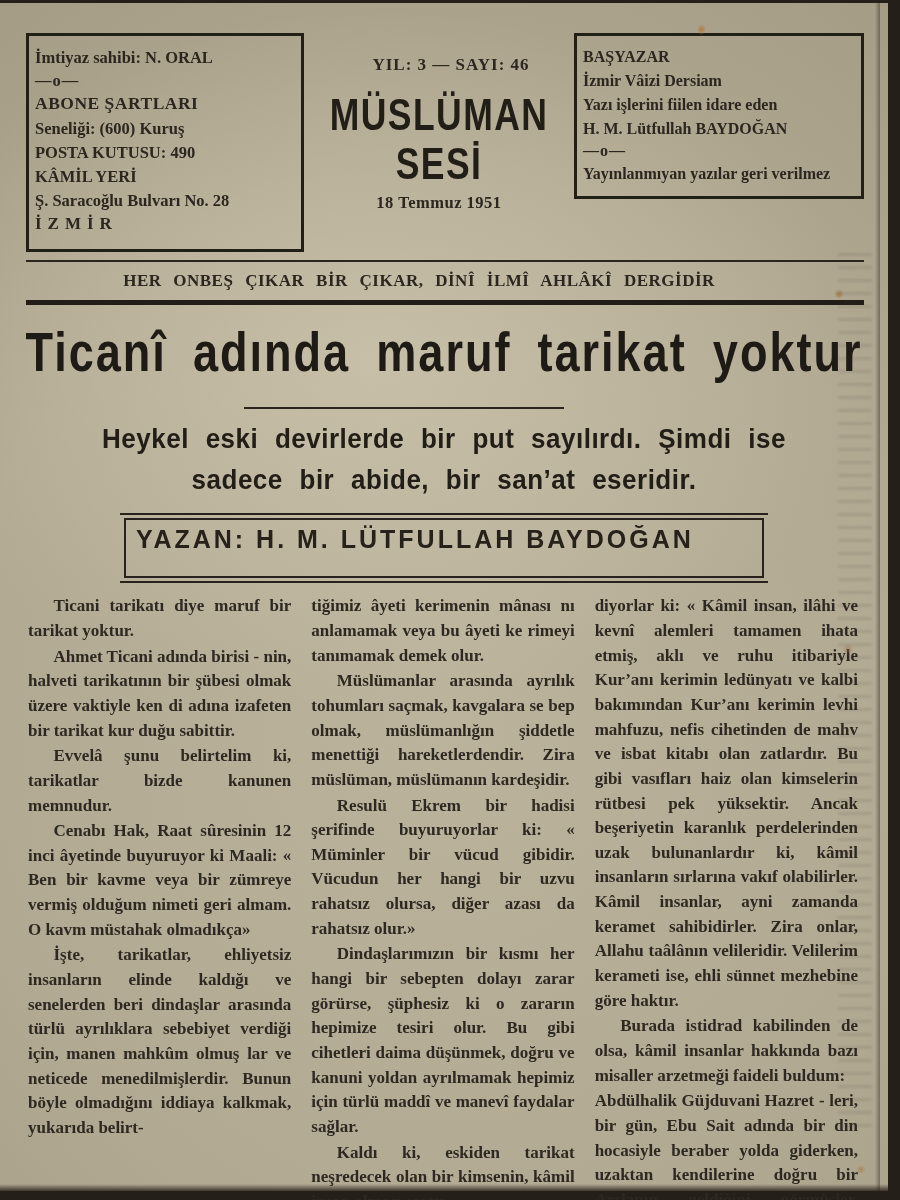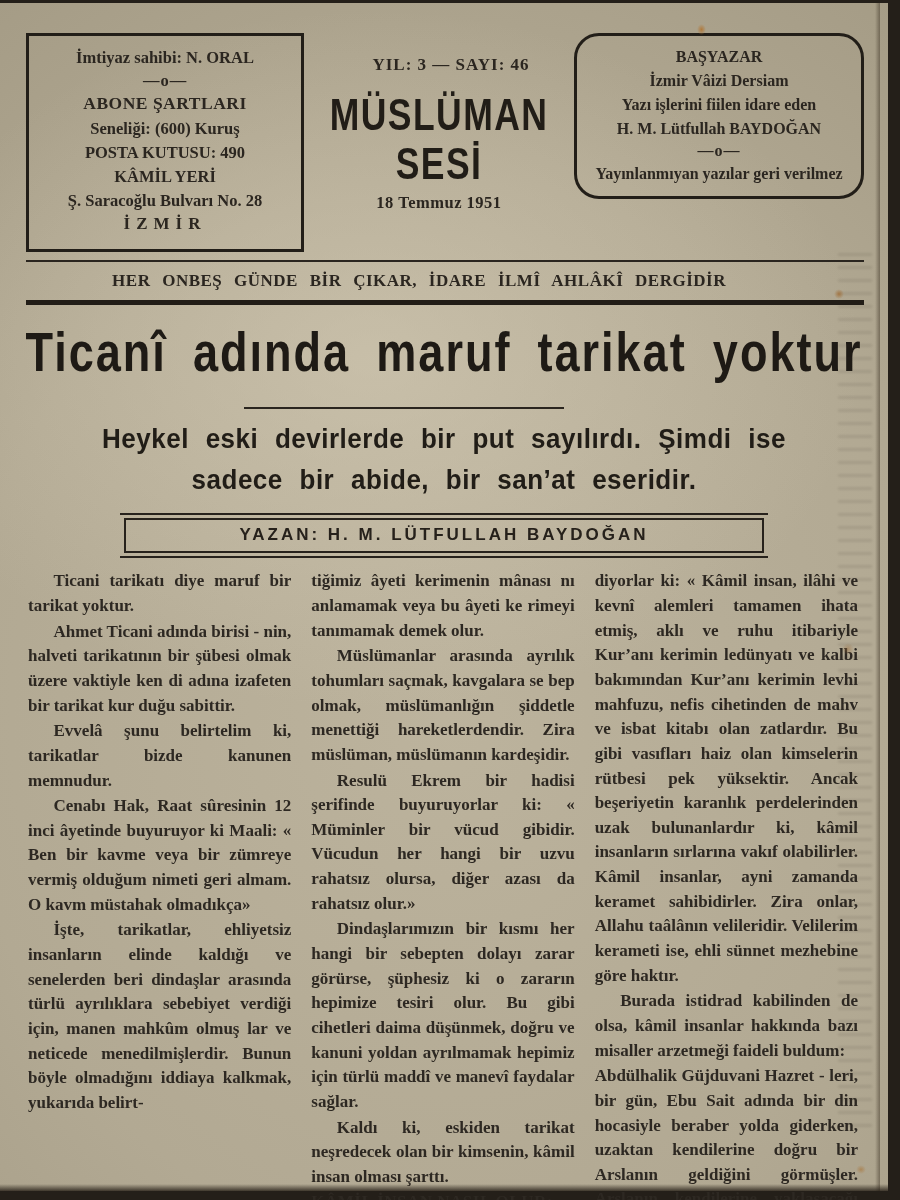--- a/index.html
+++ b/index.html
@@ -25,33 +25,33 @@
     background:repeating-linear-gradient(180deg,#3a332a 0 3px, rgba(0,0,0,0) 3px 13px);
     filter:blur(1px);}
   .stain{position:absolute;border-radius:50%;}
   .stain.s1{left:697px;top:21px;width:9px;height:11px;background:radial-gradient(#b07a3c,rgba(176,122,60,0) 70%);}
   .stain.s2{left:834px;top:286px;width:10px;height:10px;background:radial-gradient(#a06c34,rgba(160,108,52,0) 70%);opacity:.8}
   .stain.s3{left:842px;top:640px;width:12px;height:12px;background:radial-gradient(#9c6f3e,rgba(156,111,62,0) 70%);opacity:.5}
   .stain.s4{left:856px;top:1162px;width:10px;height:9px;background:radial-gradient(#a97a42,rgba(169,122,66,0) 70%);opacity:.7}
 
   
   .masthead{display:flex;align-items:flex-start;padding:30px 24px 0 26px;}
-  .mh-box{border:3px solid #221e18;text-align:center;font-weight:bold;font-family:Liberation Serif, serif;}
+  .mh-box{border:3px solid #221e18;text-align:left;font-weight:bold;font-family:Liberation Serif, serif;}
   .mh-left{width:260px;padding:10px 6px 12px;font-size:16.5px;line-height:1.45;}
   .mh-left .big{font-size:17.5px;letter-spacing:.5px}
   .mh-left .city{letter-spacing:6px;font-size:17px}
   .mh-center{flex:1;text-align:center;padding-top:22px;}
   .issue-line{font-weight:bold;font-size:17px;letter-spacing:1px;margin-left:24px;}
   .paper-title{
     font-family:"Liberation Sans", sans-serif;font-weight:bold;
     font-size:37px;letter-spacing:1.5px;margin-top:16px;
     transform:scale(.96,1.18);transform-origin:center top;color:#211d17;
   }
   .paper-date{font-size:16.5px;margin-top:18px;font-weight:bold;letter-spacing:.5px}
-  .mh-right{width:272px;padding:9px 6px 10px;font-size:16px;line-height:1.5;border-radius:25px;}
+  .mh-right{width:272px;padding:9px 6px 10px;font-size:16px;line-height:1.5;}
   .mh-right .name{font-size:16px}
   .divider{font-weight:bold;letter-spacing:1px;line-height:1.3}
 
   
   .rule-thin{height:2px;background:#2a251f;margin:8px 24px 0 26px;}
   .tagline{font-weight:bold;font-size:17px;text-align:center;margin:9px 110px 0 60px;
     word-spacing:7px;letter-spacing:.5px;}
   .rule-thick{height:5px;background:#221d17;margin:9px 24px 0 26px;}
 
   
@@ -61,22 +61,22 @@
     transform:scale(.98,1.2);transform-origin:center top;
   }
   .headline-rule{width:320px;height:2px;background:#2a251f;margin:34px auto 0 auto;position:relative;left:-40px;}
   .subhead{
     font-family:"Liberation Sans", sans-serif;font-weight:bold;color:#211d17;
     font-size:26px;text-align:center;margin-top:10px;line-height:1.45;
     letter-spacing:.5px;word-spacing:9px;transform:scaleY(1.08);transform-origin:center top;
   }
   .byline-wrap{margin:24px auto 0 auto;width:640px;position:relative;}
   .byline{
-    border:2px solid #27221c;padding:5px 10px 6px;text-align:center;
-    font-family:"Liberation Sans", sans-serif;font-weight:bold;font-size:17px;
+    border:2px solid #27221c;padding:5px 10px 22px;text-align:left;
+    font-family:"Liberation Sans", sans-serif;font-weight:bold;font-size:25px;
     letter-spacing:3px;color:#26211b;
   }
   .byline-wrap::before{content:"";position:absolute;left:-4px;right:-4px;top:-5px;height:2px;background:#27221c;}
   .byline-wrap::after{content:"";position:absolute;left:-4px;right:-4px;bottom:-5px;height:2px;background:#27221c;}
 
   
   .columns{display:flex;gap:20px;padding:16px 30px 0 28px;}
   .col{flex:1;font-size:17px;line-height:1.45;font-weight:bold;text-align:justify;color:#2d2822;}
   .col p{margin:0 0 1px 0;text-indent:1.5em;}
   .col p.noindent{text-indent:0;}
@@ -111,21 +111,21 @@
       <div>İzmir Vâizi Dersiam</div>
       <div>Yazı işlerini fiilen idare eden</div>
       <div class="name">H. M. Lütfullah BAYDOĞAN</div>
       <div class="divider">—o—</div>
       <div>Yayınlanmıyan yazılar geri verilmez</div>
     </div>
 
   </div>
 
   <div class="rule-thin"></div>
-  <div class="tagline">HER ONBEŞ GÜNDE BİR ÇIKAR, İDARE İLMÎ AHLÂKÎ DERGİDİR</div>
+  <div class="tagline">HER ONBEŞ ÇIKAR BİR ÇIKAR, DİNÎ İLMÎ AHLÂKÎ DERGİDİR</div>
   <div class="rule-thick"></div>
 
   <div class="headline">Ticanî adında maruf tarikat yoktur</div>
   <div class="headline-rule"></div>
   <div class="subhead">
     <div>Heykel eski devirlerde bir put sayılırdı. Şimdi ise</div>
     <div>sadece bir abide, bir san’at eseridir.</div>
   </div>
 
   <div class="byline-wrap">

